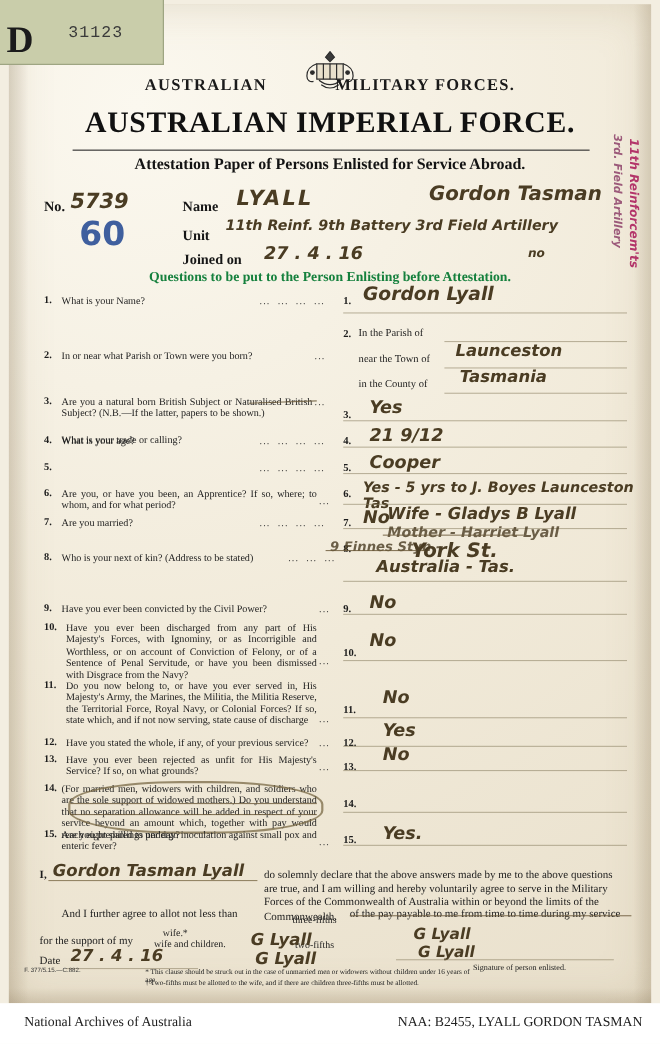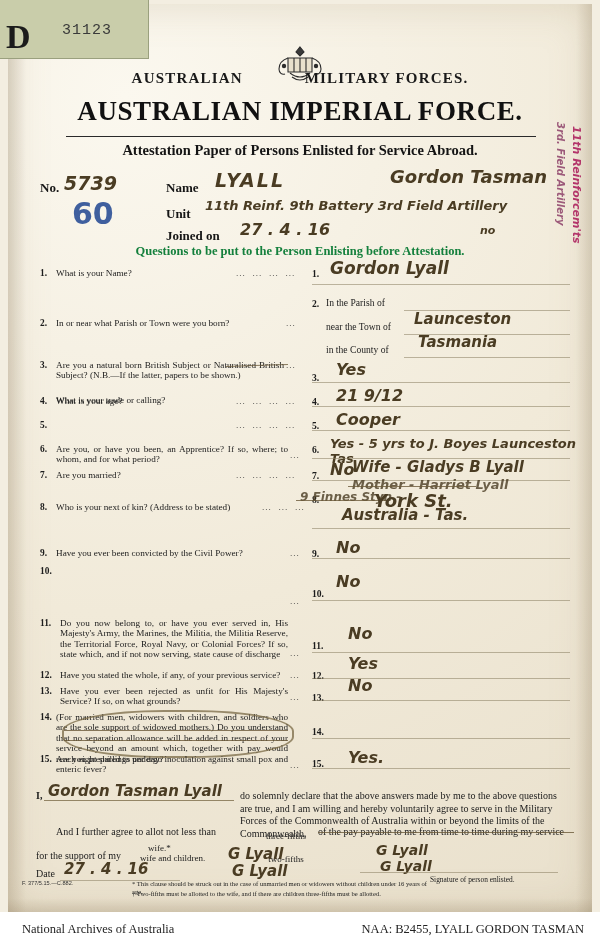--- a/index.html
+++ b/index.html
@@ -284,20 +284,21 @@
   <div class="ansline" style="left:312px; top:528px; width:258px;"></div>
 
   <div class="qn" style="left:40px; top:548px;">9.</div>
   <div class="q" style="left:56px; top:548px; width:232px;">Have you ever been convicted by the Civil Power?</div>
   <div class="q dots" style="left:290px; top:548px; width:18px;">...</div>
   <div class="ansnum" style="left:312px; top:548px;">9.</div>
   <div class="hw hand hand-dark" style="left:336px; top:538px; font-size:16px;">No</div>
   <div class="ansline" style="left:312px; top:558px; width:258px;"></div>
 
   <div class="qn" style="left:40px; top:566px;">10.</div>
+  <div class="q" style="left:60px; top:566px; width:228px;">Have you ever been discharged from any part of His Majesty's Forces, with Ignominy, or as Incorrigible and Worthless, or on account of Conviction of Felony, or of a Sentence of Penal Servitude, or have you been dismissed with Disgrace from the Navy?</div>
   <div class="q dots" style="left:290px; top:596px; width:18px;">...</div>
   <div class="ansnum" style="left:312px; top:588px;">10.</div>
   <div class="hw hand hand-dark" style="left:336px; top:572px; font-size:16px;">No</div>
   <div class="ansline" style="left:312px; top:600px; width:258px;"></div>
 
   <div class="qn" style="left:40px; top:618px;">11.</div>
   <div class="q" style="left:60px; top:618px; width:228px;">Do you now belong to, or have you ever served in, His Majesty's Army, the Marines, the Militia, the Militia Reserve, the Territorial Force, Royal Navy, or Colonial Forces? If so, state which, and if not now serving, state cause of discharge</div>
   <div class="q dots" style="left:290px; top:648px; width:18px;">...</div>
   <div class="ansnum" style="left:312px; top:640px;">11.</div>
   <div class="hw hand hand-dark" style="left:348px; top:624px; font-size:16px;">No</div>

